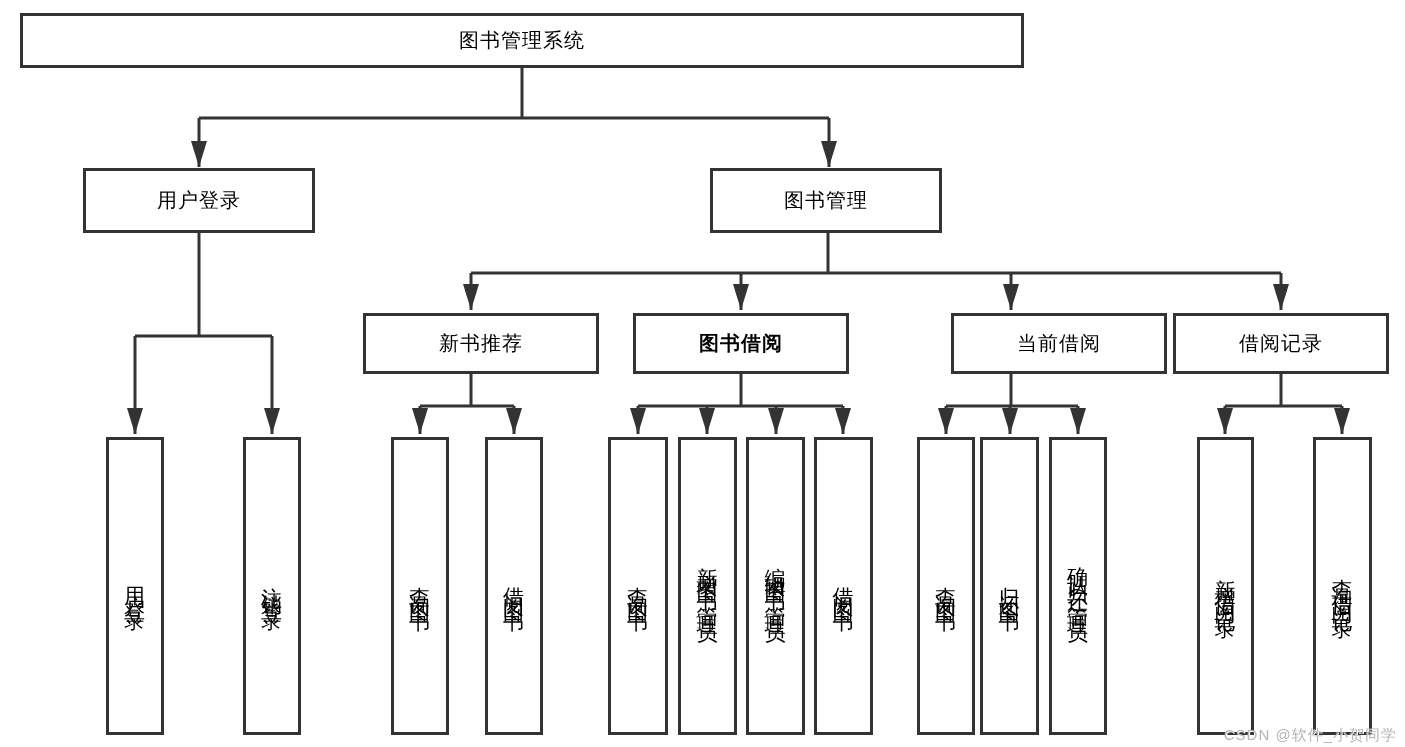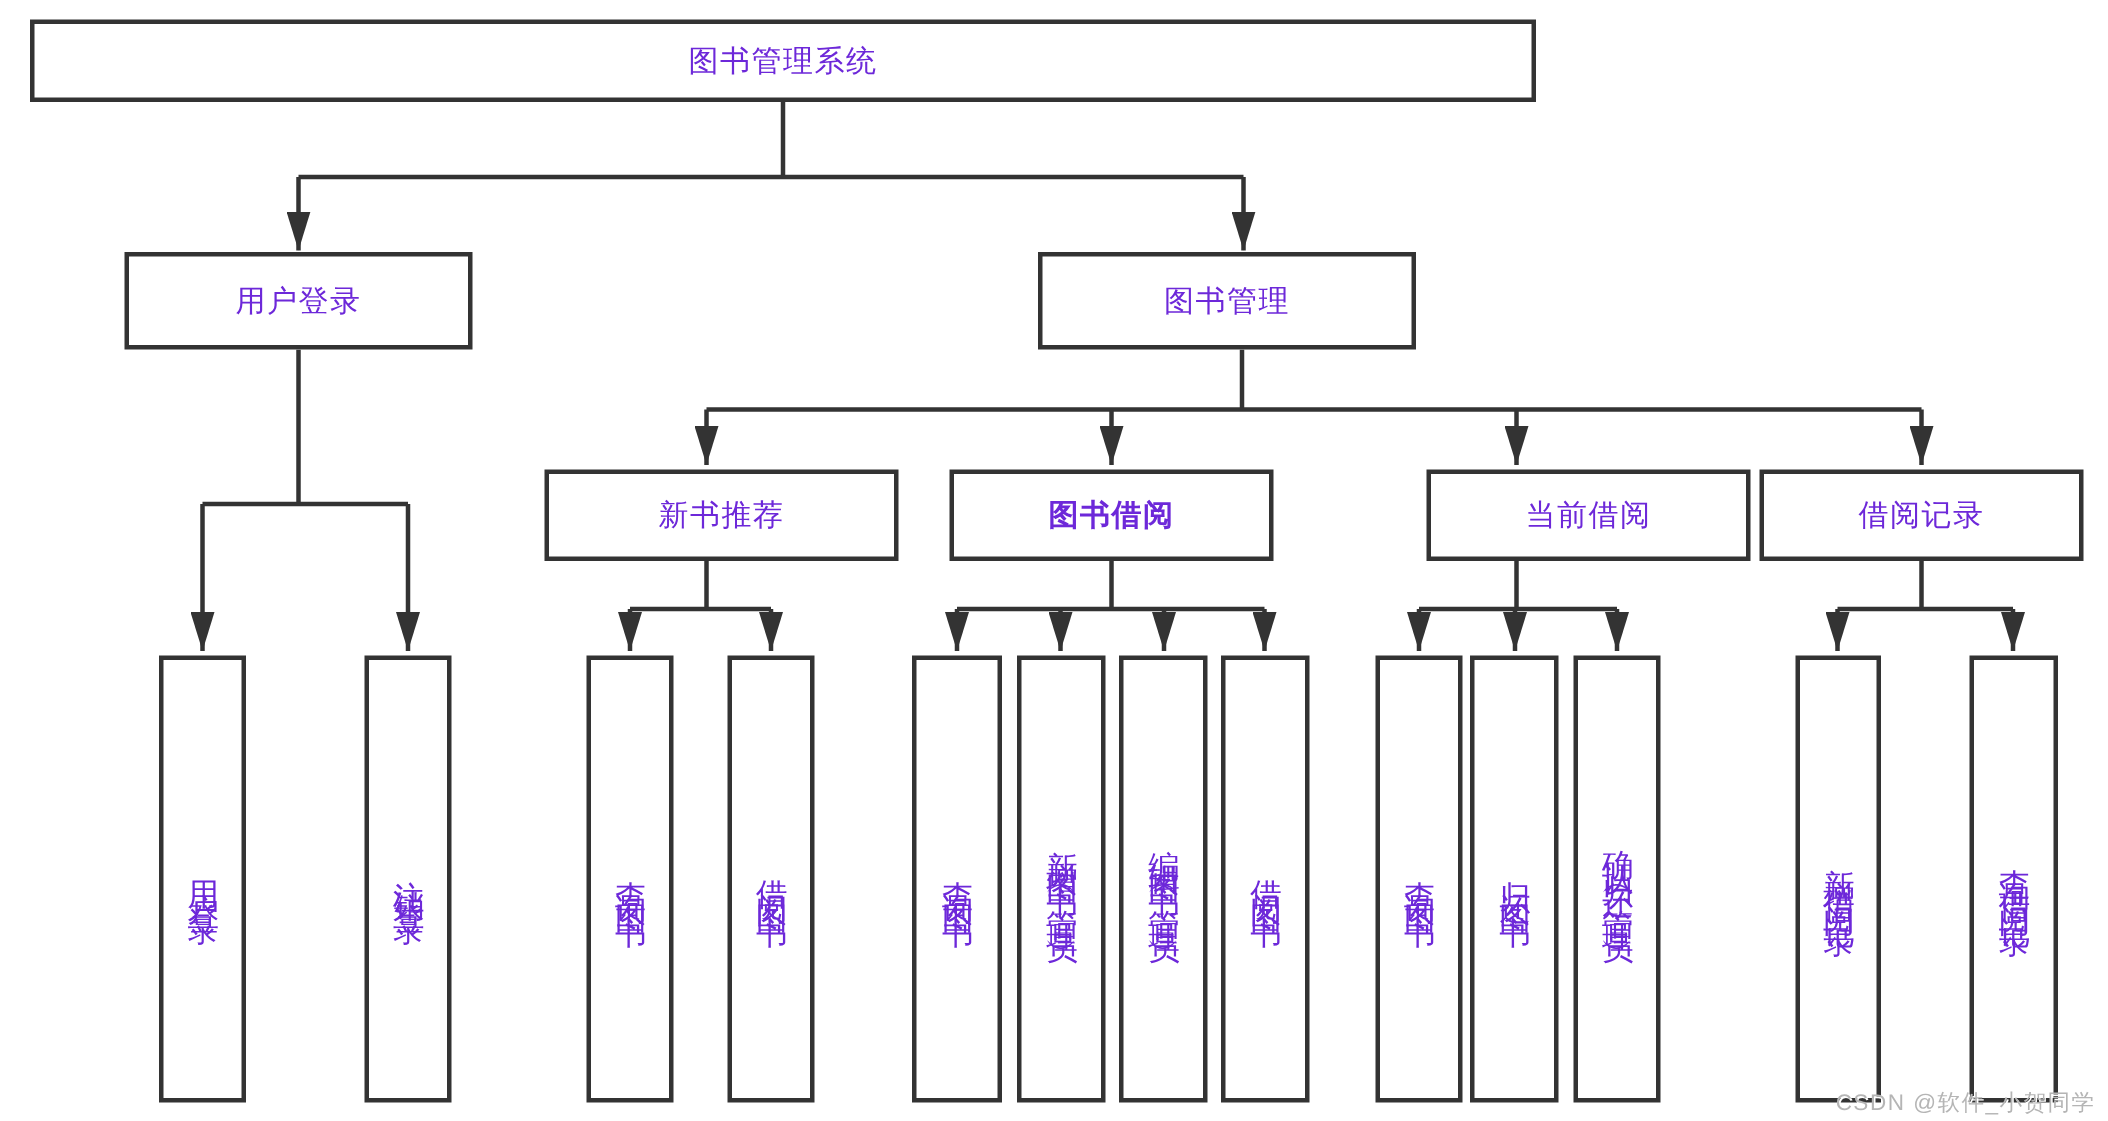--- a/index.html
+++ b/index.html
@@ -17,21 +17,21 @@
     width: 1405px; height: 747px;
   }
   .box {
     position: absolute;
     box-sizing: border-box;
     background: #ffffff;
     border: 3px solid #333333;
     display: flex;
     align-items: center;
     justify-content: center;
-    color: #6d28d9;
+    color: #000000;
   }
   .hbox span {
     font-size: 20px;
     letter-spacing: 1px;
     white-space: nowrap;
   }
   .leaf span {
     writing-mode: vertical-rl;
     text-orientation: mixed;
     font-size: 21px;
@@ -119,21 +119,21 @@
     </g>
   </svg>
 
   <div class="box hbox" style="left:20px; top:13px; width:1004px; height:55px;">
     <span>图书管理系统</span>
   </div>
 
   <div class="box hbox" style="left:83px; top:168px; width:232px; height:65px;">
     <span>用户登录</span>
   </div>
-  <div class="box hbox" style="left:692px; top:168px; width:252px; height:65px;">
+  <div class="box hbox" style="left:710px; top:168px; width:232px; height:65px;">
     <span>图书管理</span>
   </div>
 
   <div class="box hbox" style="left:363px; top:313px; width:236px; height:61px;">
     <span>新书推荐</span>
   </div>
   <div class="box hbox" style="left:633px; top:313px; width:216px; height:61px;font-weight:bold;">
     <span>图书借阅</span>
   </div>
   <div class="box hbox" style="left:906px; top:313px; width:216px; height:61px;margin-left:45px;">

